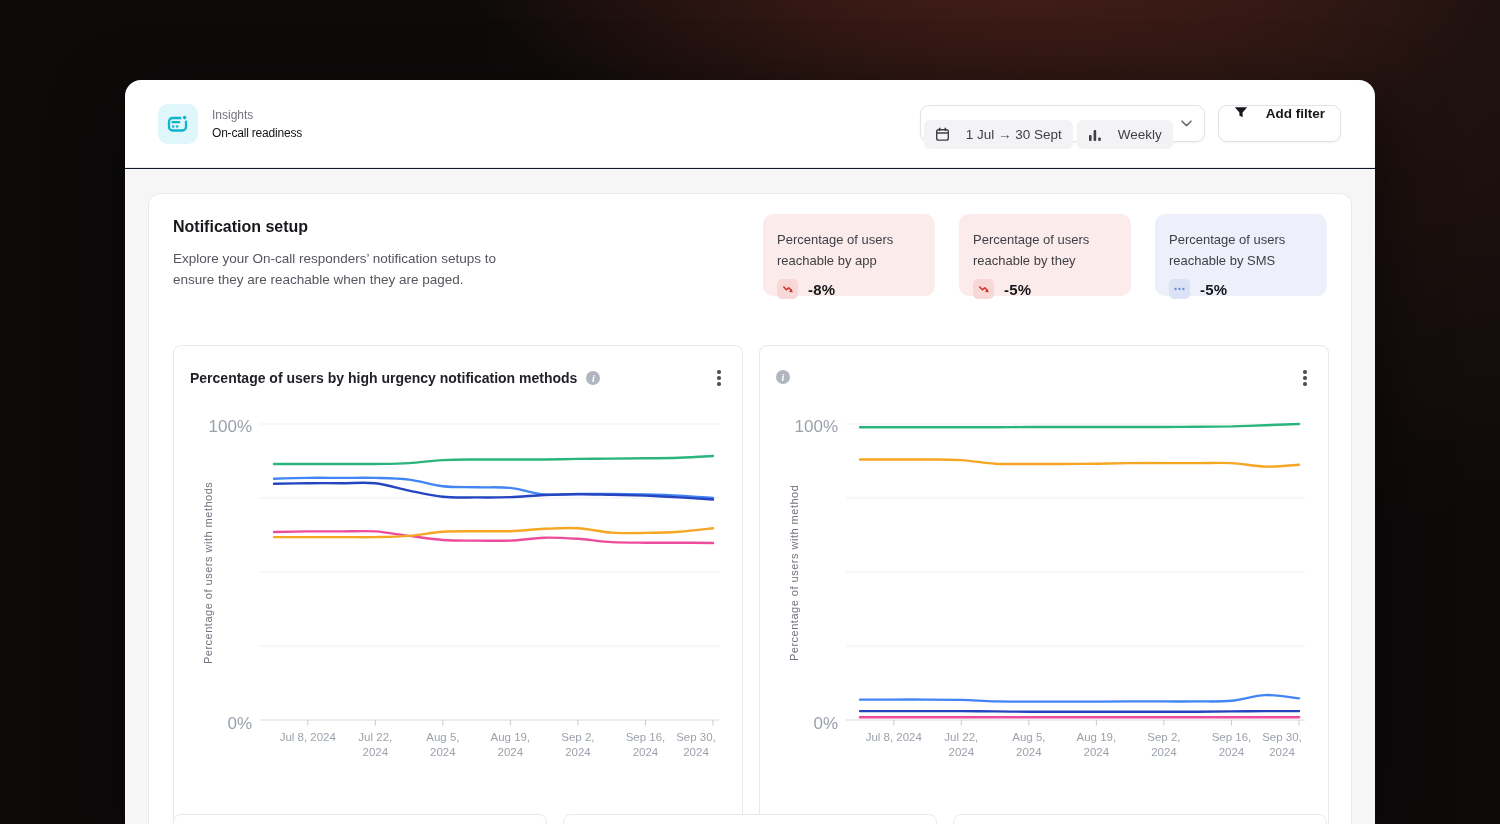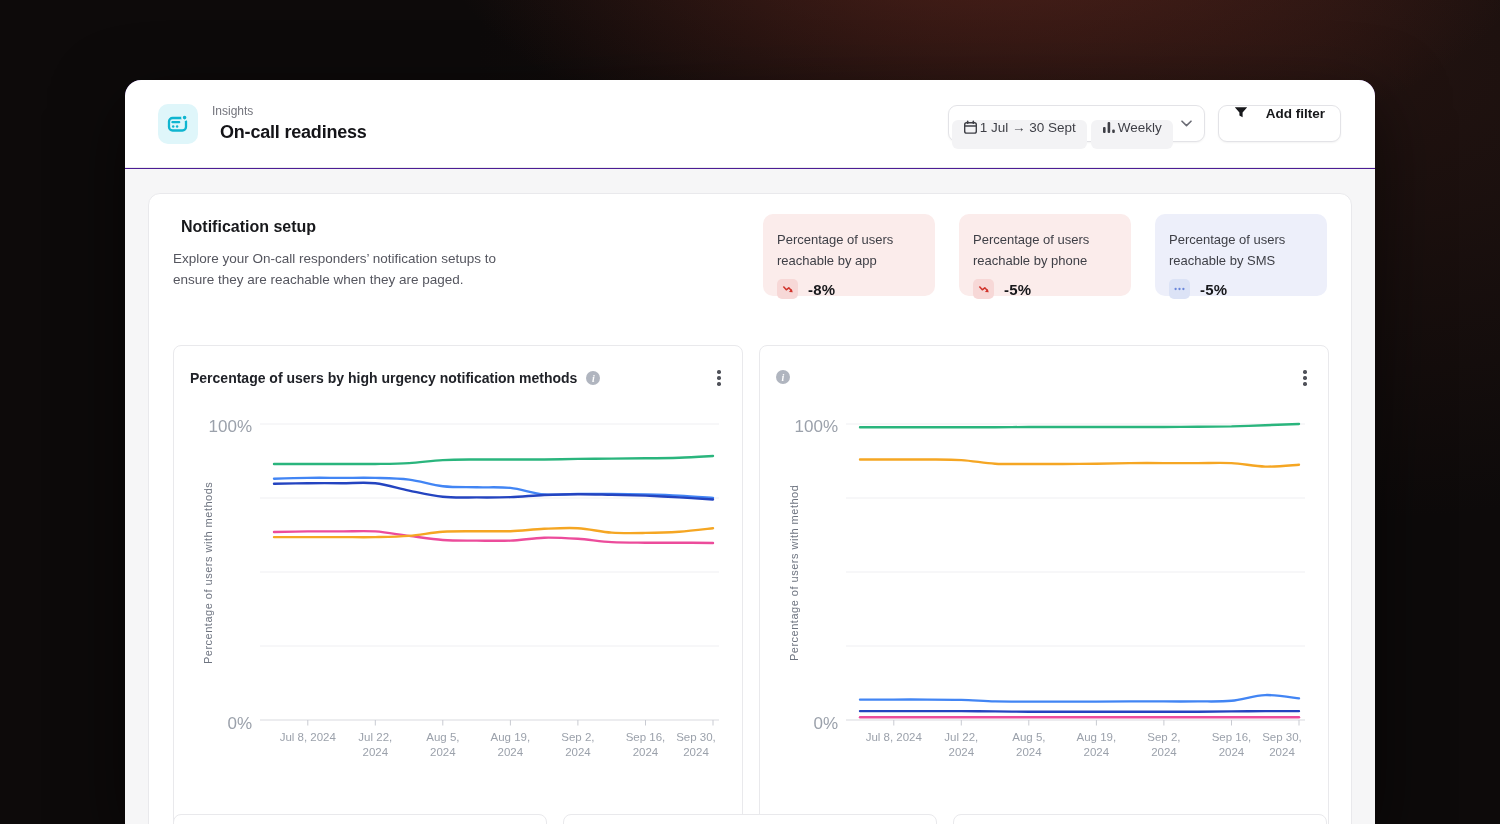--- a/index.html
+++ b/index.html
@@ -7,46 +7,46 @@
   body {
     font-family:"Liberation Sans", sans-serif;
     background:
       radial-gradient(900px 420px at 66% -10%, rgba(125,48,36,.55), transparent 62%),
       radial-gradient(1300px 700px at 88% 8%, rgba(70,34,27,.38), transparent 65%),
       #0D0A0A;
     position:relative;
   }
   .window {
     position:absolute; left:125px; top:80px; width:1250px; height:744px;
-    background:#4c1d95; border-radius:16px 16px 0 0; overflow:hidden;
+    background:#0f172a; border-radius:16px 16px 0 0; overflow:hidden;
     box-shadow:0 24px 70px rgba(0,0,0,.55);
   }
   
   .topbar { position:relative; height:88px; background:#fff; border-bottom:1px solid #EBEBED;
     display:flex; align-items:center; padding:0 34px 0 33px; }
   .app-icon { width:40px; height:40px; border-radius:10px; background:#DFF6FA;
     display:flex; align-items:center; justify-content:center; margin-right:14px; flex:none; }
   .titles .crumb { font-size:12px; color:#73747C; margin-bottom:4px; }
-  .titles .page-title { font-size:18px; font-weight:700; color:#141418; letter-spacing:-.2px;margin-left:8px; }
+  .titles .page-title { font-size:12px; font-weight:400; color:#141418; letter-spacing:-.2px; }
   .toolbar { margin-left:auto; display:flex; align-items:center; gap:13px; }
   .control-group { display:flex; align-items:center; background:#fff; border:1px solid #E3E3E7;
     border-radius:9px; padding:3px; height:37px; box-shadow:0 1px 2px rgba(0,0,0,.05); }
-  .seg { display:flex; gap:2px; background:#F3F3F5; border:none; border-radius:6px;
+  .seg { display:flex; align-items:center; gap:16px; background:#F3F3F5; border:none; border-radius:6px;
     height:29px; padding:0 11px; font-family:inherit; font-size:13.5px; font-weight:500; color:#3E3F46; cursor:pointer;margin-top:22px; }
   .seg + .seg { margin-left:4px; }
   .chev-btn { width:28px; height:29px; display:flex; align-items:center; justify-content:center;
     background:transparent; border:none; cursor:pointer; }
   .add-filter { height:37px; display:flex; align-items:flex-start; gap:18px; padding:0 15px;
     background:#fff; border:1px solid #E3E3E7; border-radius:9px; box-shadow:0 1px 2px rgba(0,0,0,.05);
     font-family:inherit; font-size:13.5px; font-weight:700; color:#17181B; cursor:pointer; }
   
   .content { position:absolute; left:0; right:0; top:89px; bottom:0; background:#F6F6F7; }
   .panel { position:absolute; left:23px; top:24px; width:1204px; height:900px;
     background:#fff; border:1px solid #E9E9EC; border-radius:12px; }
-  .section-title { position:absolute; left:32px; top:24px; font-size:16px; font-weight:700; color:#17181B; }
+  .section-title { position:absolute; left:24px; top:24px; font-size:16px; font-weight:700; color:#17181B; }
   .section-desc { position:absolute; left:24px; top:54px; font-size:13.5px; line-height:21px; color:#55565F; }
   
   .stats { position:absolute; right:24px; top:20px; display:flex; gap:24px; }
   .stat-card { width:172px; height:82px; border-radius:10px; padding:15px 14px; }
   .stat-card.pink { background:#FBECEB; }
   .stat-card.lav  { background:#EDEFFA; }
   .stat-title { font-size:13px; line-height:21px; color:#3E3F46; font-weight:500; }
   .stat-row { margin-top:8px; display:flex; align-items:center; gap:10px; }
   .badge { width:21px; height:20px; border-radius:5px; display:flex; align-items:center; justify-content:center; flex:none; }
   .badge.down { background:#F7D8D7; }
@@ -153,21 +153,21 @@
                 <path d="M1.4 3.6 L4.3 6.8 L6.8 4.8 L9.8 8.1" stroke="#D0342C" stroke-width="1.5" stroke-linejoin="round"></path>
                 <path d="M10.8 9.2 L6.9 8.9 L9.6 6.1 Z" fill="#D0342C"></path>
               </svg>
             </span>
             <span class="stat-value">-8%</span>
           </div>
         </div>
         <div class="stat-card pink">
           <div class="stat-title">
             <span>Percentage of users</span><br>
-            <span>reachable by phone</span>
+            <span>reachable by they</span>
           </div>
           <div class="stat-row">
             <span class="badge down">
               <svg width="12" height="12" viewBox="0 0 12 12" fill="none">
                 <path d="M1.4 3.6 L4.3 6.8 L6.8 4.8 L9.8 8.1" stroke="#D0342C" stroke-width="1.5" stroke-linejoin="round"></path>
                 <path d="M10.8 9.2 L6.9 8.9 L9.6 6.1 Z" fill="#D0342C"></path>
               </svg>
             </span>
             <span class="stat-value">-5%</span>
           </div>

